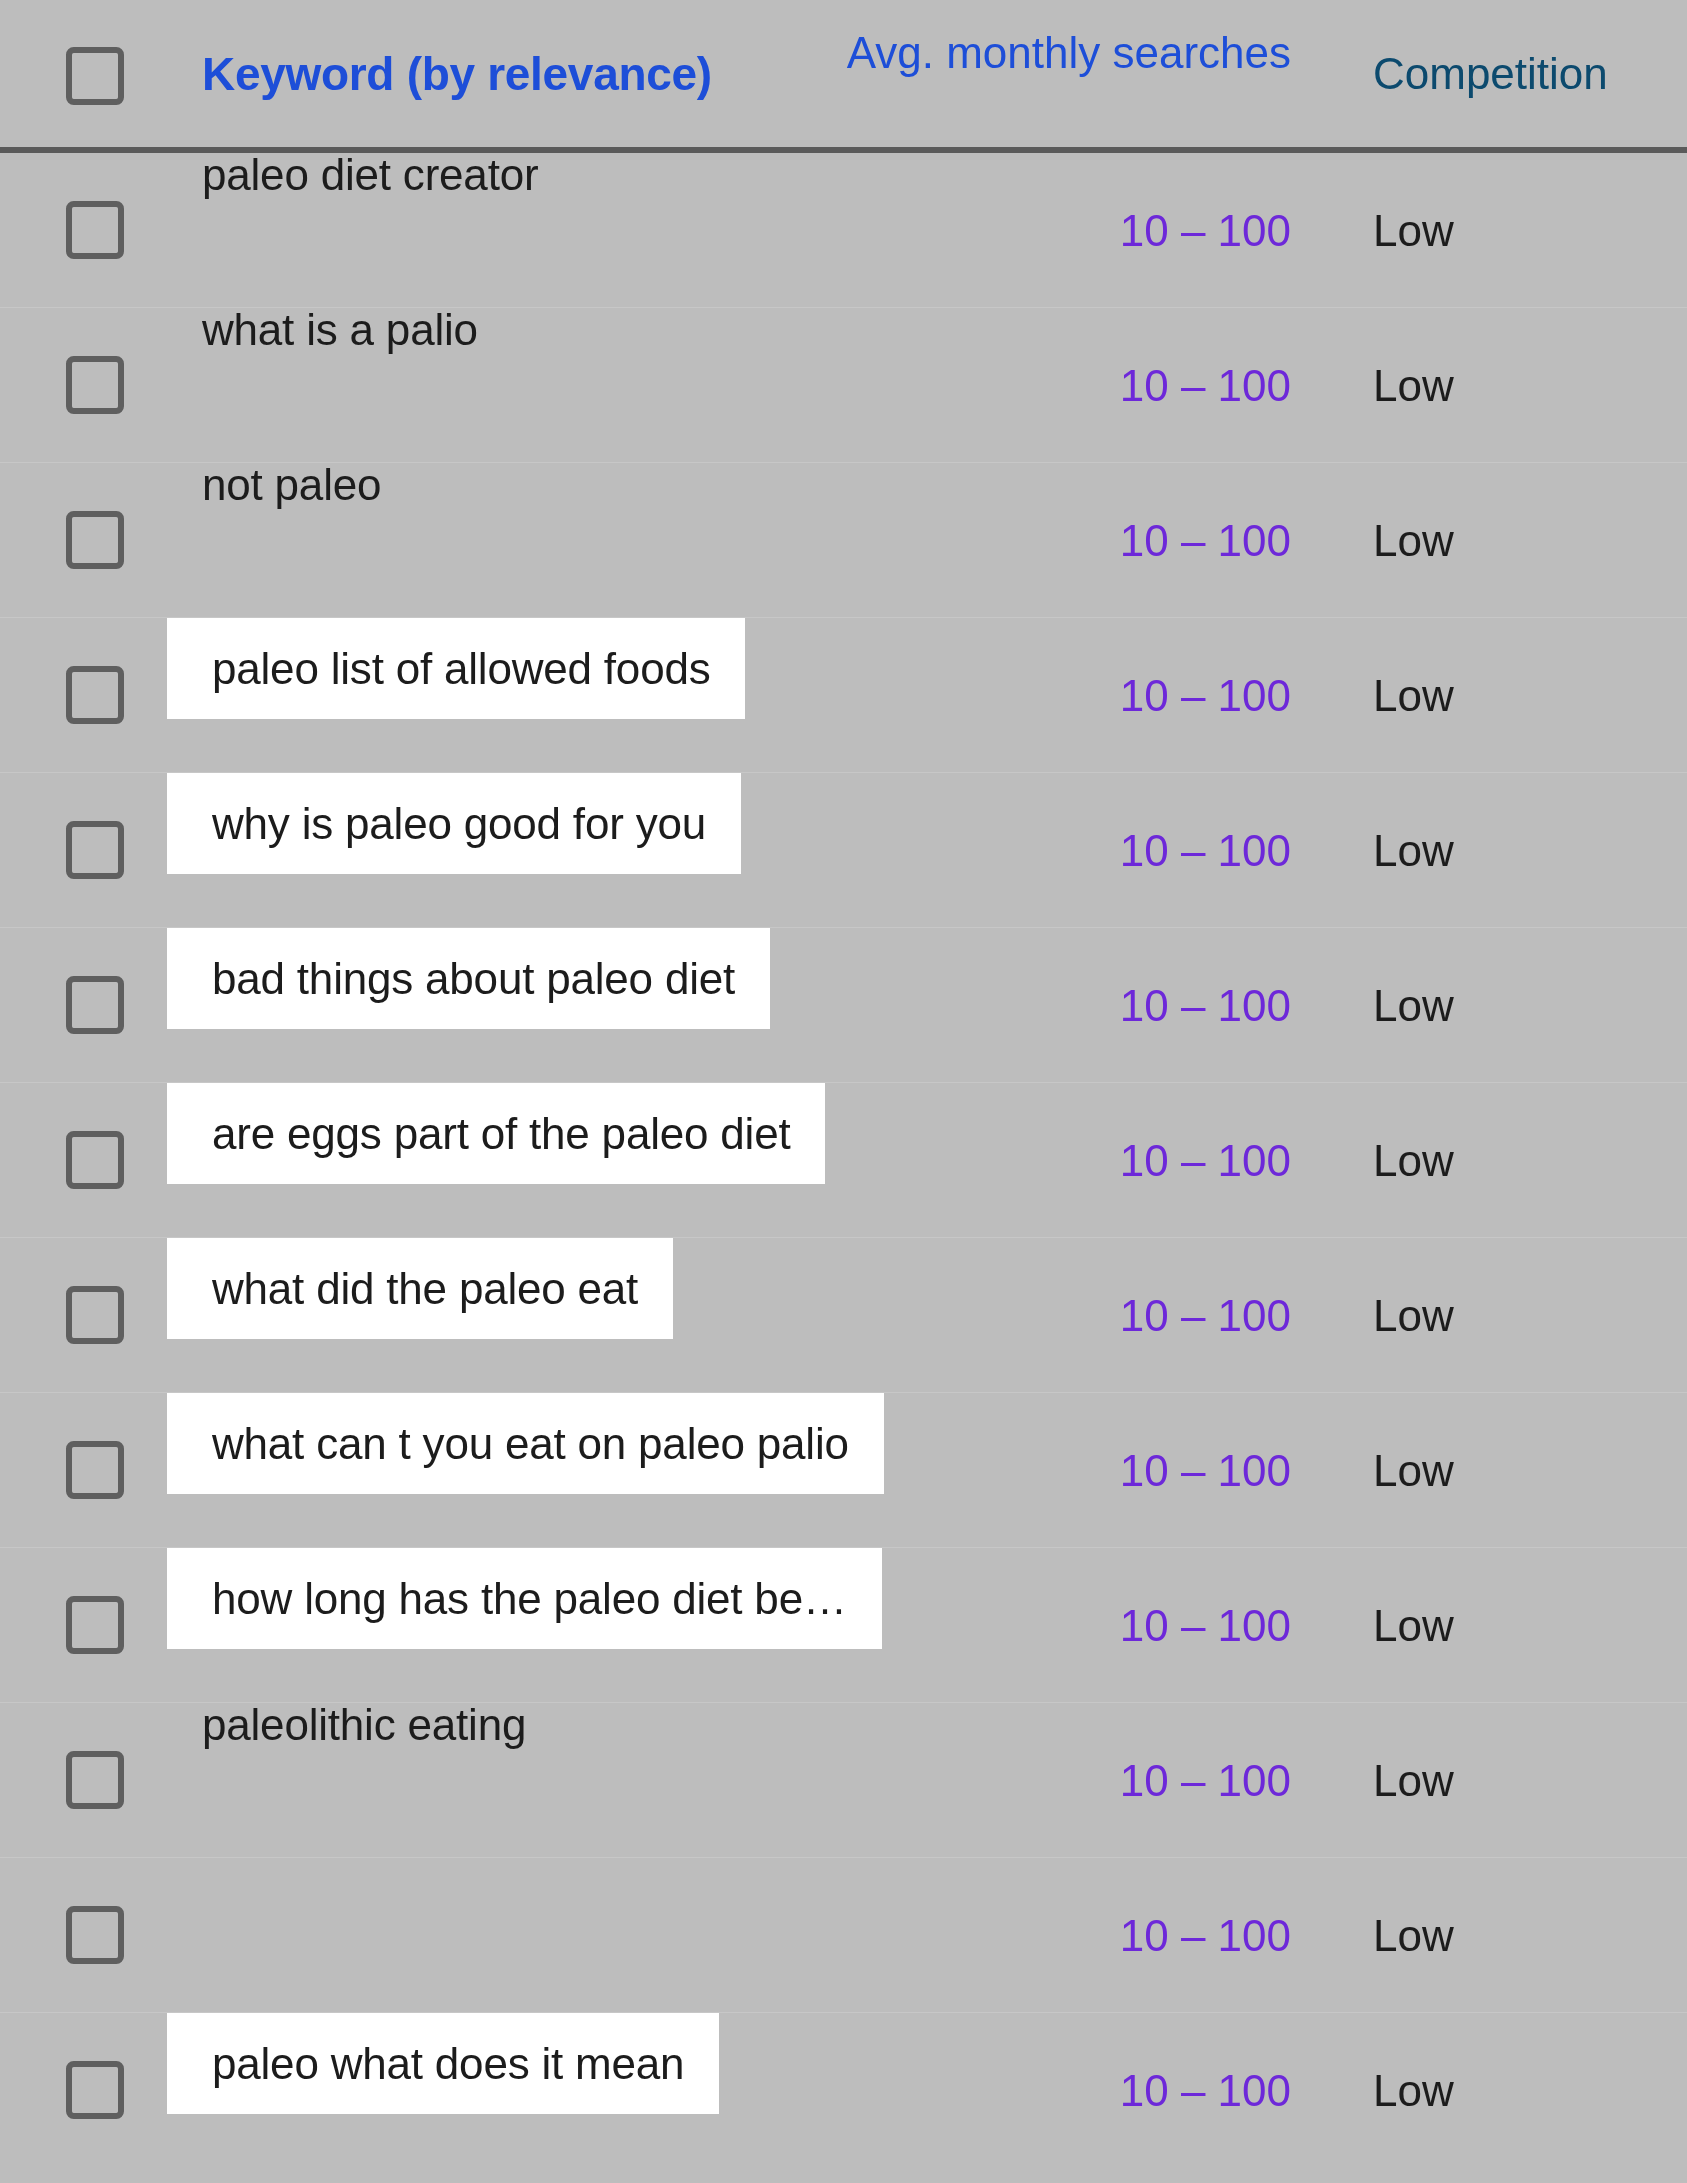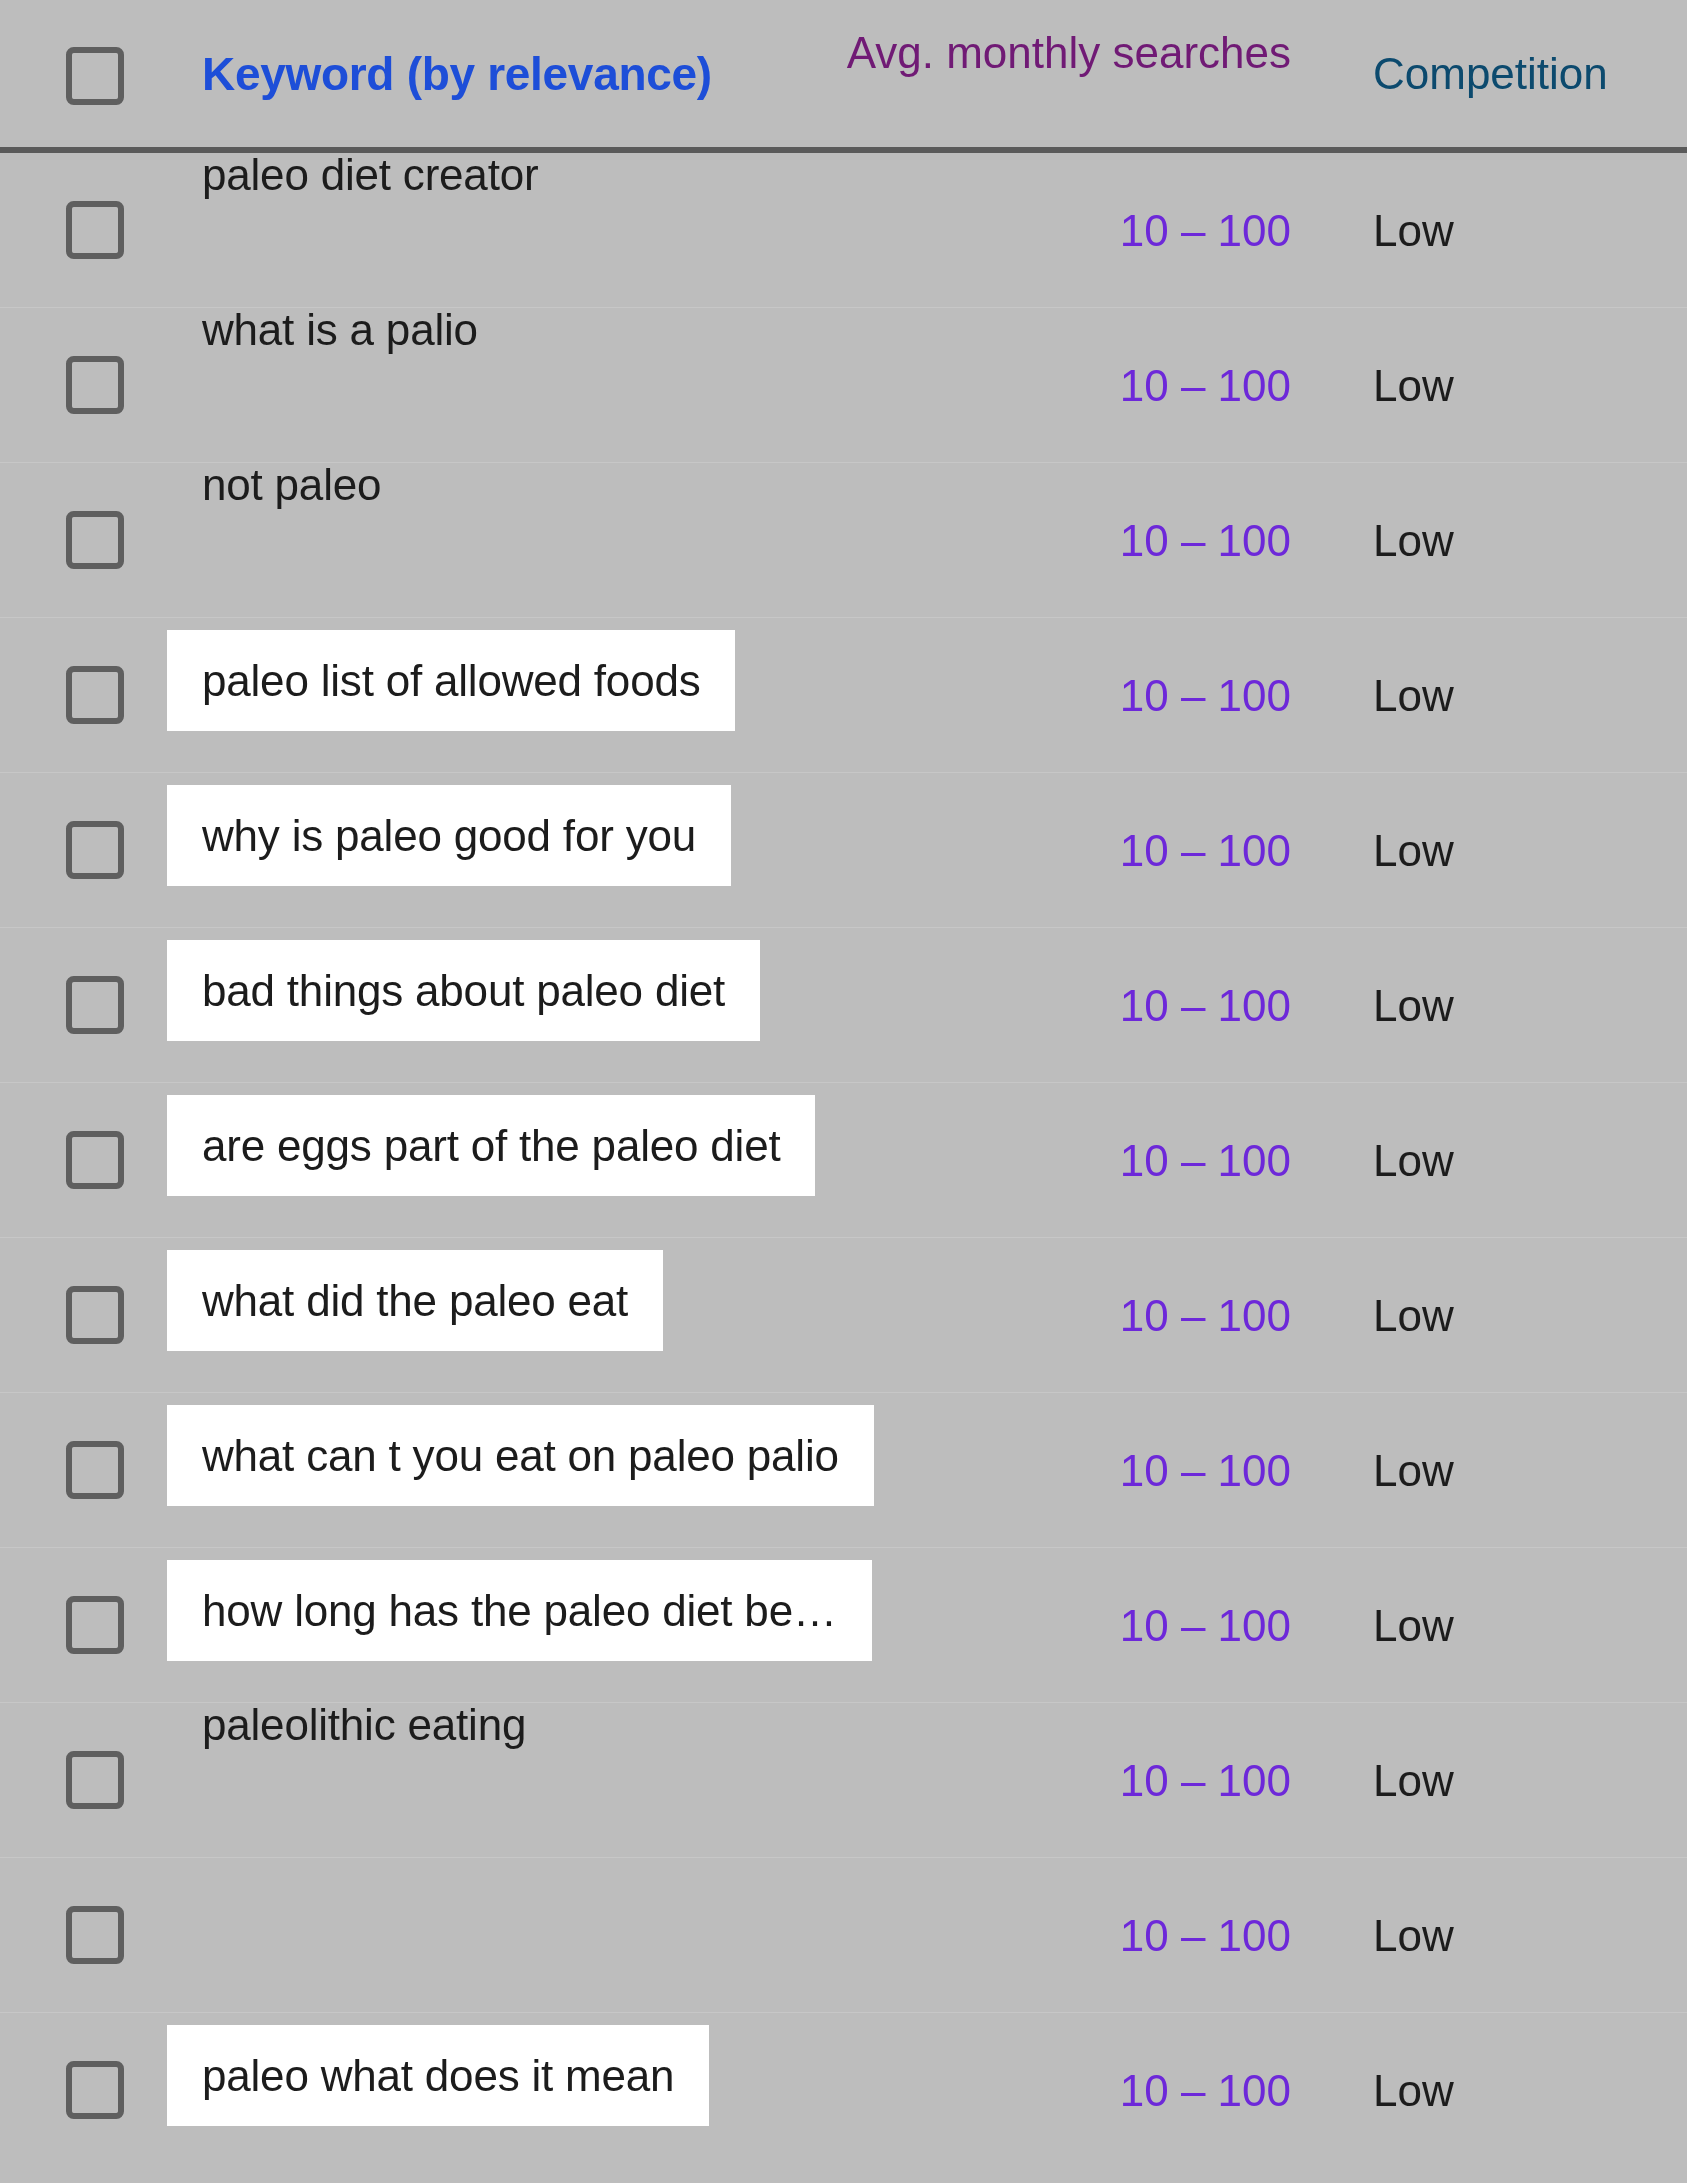--- a/index.html
+++ b/index.html
@@ -48,21 +48,21 @@
     white-space: nowrap;
   }
   .kp-head .cell-searches {
     position: absolute;
     right: 397px;
     top: 0;
     height: 105px;
     display: flex;
     align-items: center;
     font-size: 44px;
-    color: #701a75;
+    color: #1d4ed8;
     white-space: nowrap;
   }
   .kp-head .cell-competition {
     position: absolute;
     left: 1373px;
     top: 0;
     height: 147px;
     display: flex;
     align-items: center;
     font-size: 44px;
@@ -111,23 +111,22 @@
   .kw-text {
     font-size: 44px;
     color: #1c1c1c;
     white-space: nowrap;
     letter-spacing: -0.2px;
     padding: 0 35px;
     line-height: 1;
   }
   .kw-box {
     background: #ffffff;
-    padding: 29px 35px 28px 35px;
+    padding: 29px 35px 28px 45px;
     display: block;
-    margin-top: 12px;
   }
 
   .searches-cell {
     position: absolute;
     right: 397px;
     top: 0;
     height: 155px;
     display: flex;
     align-items: center;
     font-size: 44px;

